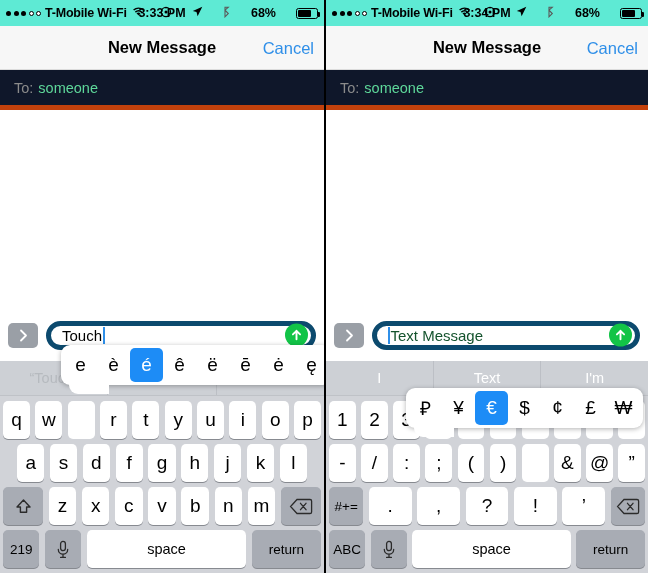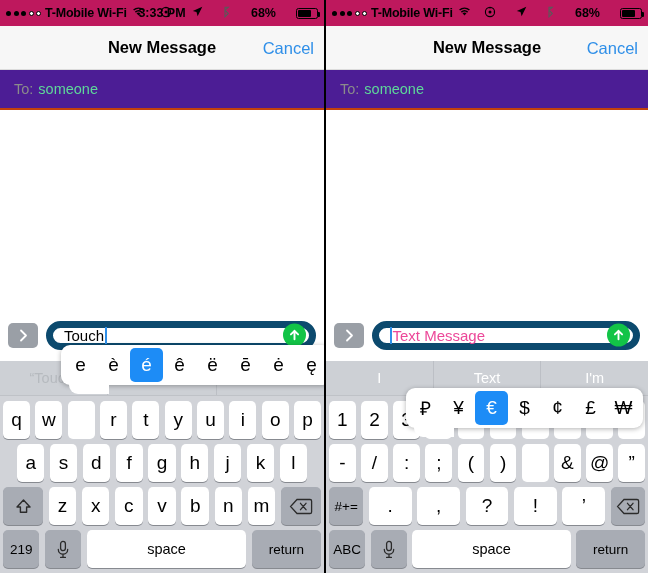--- a/index.html
+++ b/index.html
@@ -13,21 +13,21 @@
   .panel {
     position: relative;
     width: 324px; height: 573px;
     background: #fff;
     overflow: hidden;
   }
   .panel.right { border-left: 2px solid #000; }
 
   
   .statusbar {
-    height: 26px; background: #be185d;
+    height: 26px; background: #5eead4;
     display: flex; align-items: center;
     font-size: 12.5px; font-weight: bold; color: #000;
     padding: 4px 6px;
     position: relative;
   }
   .sb-left { display: flex; align-items: center; gap: 4px; }
   .dots { display: flex; align-items: center; gap: 2.5px; }
   .dot { width: 5px; height: 5px; border-radius: 50%; background: #000; }
   .dot.open { background: #fff; border: 1px solid #000; width: 5px; height: 5px; }
   .carrier { font-size: 12.5px; font-weight: bold; letter-spacing: -0.2px; }
@@ -58,22 +58,22 @@
     position: relative;
   }
   .nav-title { font-size: 16.5px; font-weight: bold; color: #000; }
   .nav-cancel {
     position: absolute; right: 10px; top: 50%; transform: translateY(-50%);
     font-size: 16.5px; color: #2f8fe8;
   }
 
   
   .tofield {
-    height: 40px; background: #4c1d95;
-    border-bottom: 2px solid #c2410c;
+    height: 40px; background: #0f172a;
+    border-bottom: 5px solid #c2410c;
     display: flex; align-items: center; padding-left: 14px;
     font-size: 14.5px;
   }
   .to-label { color: #8b8b8b; margin-right: 5px; }
   .to-value { color: #5ed89a; }
 
   
   .convo { flex: 1; background: #fff; }
 
   
@@ -83,26 +83,26 @@
     display: flex; align-items: center; gap: 8px;
     padding: 0 8px;
   }
   .expand-btn {
     width: 30px; height: 25px; border-radius: 5px;
     background: #9a9fa6; color: #fff;
     display: flex; align-items: center; justify-content: center;
     font-size: 15px; line-height: 1; flex: none;
   }
   .input-wrap {
-    flex: 1; height: 29px; border: 7px solid #0c4a6e; border-radius: 15px;
+    flex: 1; height: 29px; border: 5px solid #0c4a6e; border-radius: 15px;
     background: #fff; display: flex; align-items: center;
     padding: 0 34px 0 11px; position: relative;
   }
   .input-text { font-size: 15px; color: #000; display: flex; align-items: center; }
-  .input-text.placeholder { color: #ec4899; }
+  .input-text.placeholder { color: #14532d; }
   .caret {
     display: inline-block; width: 1.5px; height: 17px; background: #2f8fe8;
     vertical-align: middle;
   }
   .caret.pre { margin-right: 1px; }
   .caret.post { margin-left: 1px; }
   .send-btn {
     position: absolute; right: 3px; top: 50%; transform: translateY(-50%);
     width: 23px; height: 23px; border-radius: 50%;
     background: #12c447; color: #fff;
@@ -347,20 +347,21 @@
         </span>
         <span class="carrier">T-Mobile Wi-Fi</span>
         <span class="wifi">
           <svg width="13" height="11" viewBox="0 0 13 11">
               <path d="M6.5 9.6 4.5 7.3a3.1 3.1 0 0 1 4 0z" fill="#000"></path>
               <path d="M2.9 5.6a5.6 5.6 0 0 1 7.2 0l-.95 1.1a4.2 4.2 0 0 0-5.3 0z" fill="#000"></path>
               <path d="M1.1 3.4a8.3 8.3 0 0 1 10.8 0l-1 1.15a6.9 6.9 0 0 0-8.8 0z" fill="#000"></path>
             </svg>
         </span>
       </div>
+      <div class="sb-center">3:34 PM</div>
       <div class="sb-right">
         <span>
           <svg width="12" height="12" viewBox="0 0 12 12">
               <circle cx="6" cy="6" r="4.6" fill="none" stroke="#000" stroke-width="1.1"></circle>
               <circle cx="6" cy="6" r="1.5" fill="#000"></circle>
               <path d="M6 1.4v1M10.6 6h-1" stroke="#000" stroke-width="1.1"></path>
             </svg>
         </span>
         <span>
           <svg width="11" height="11" viewBox="0 0 11 11">

